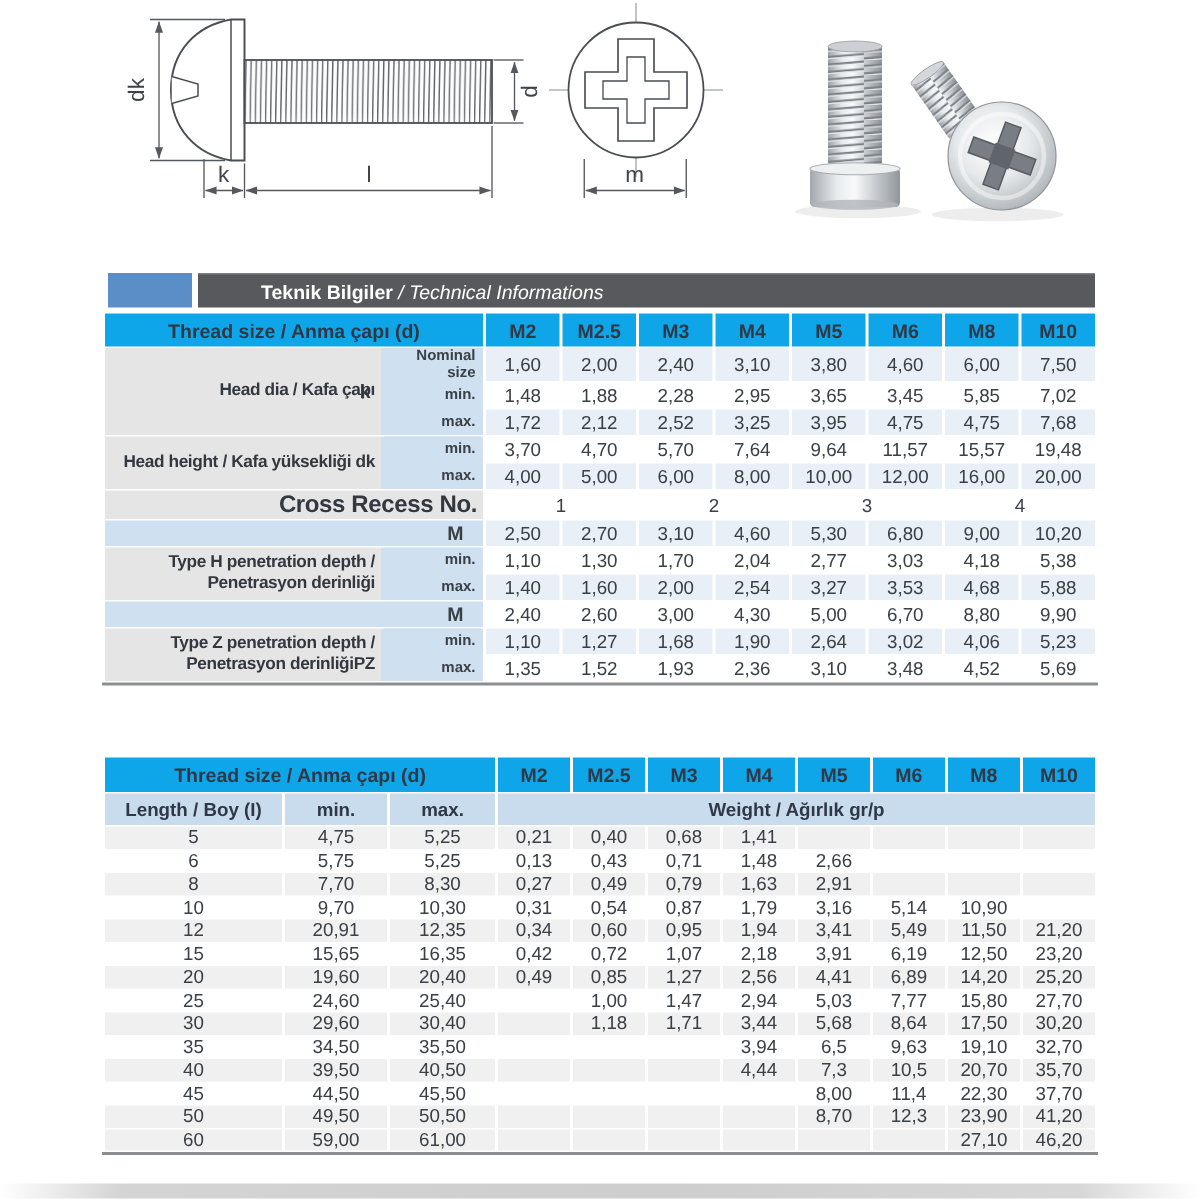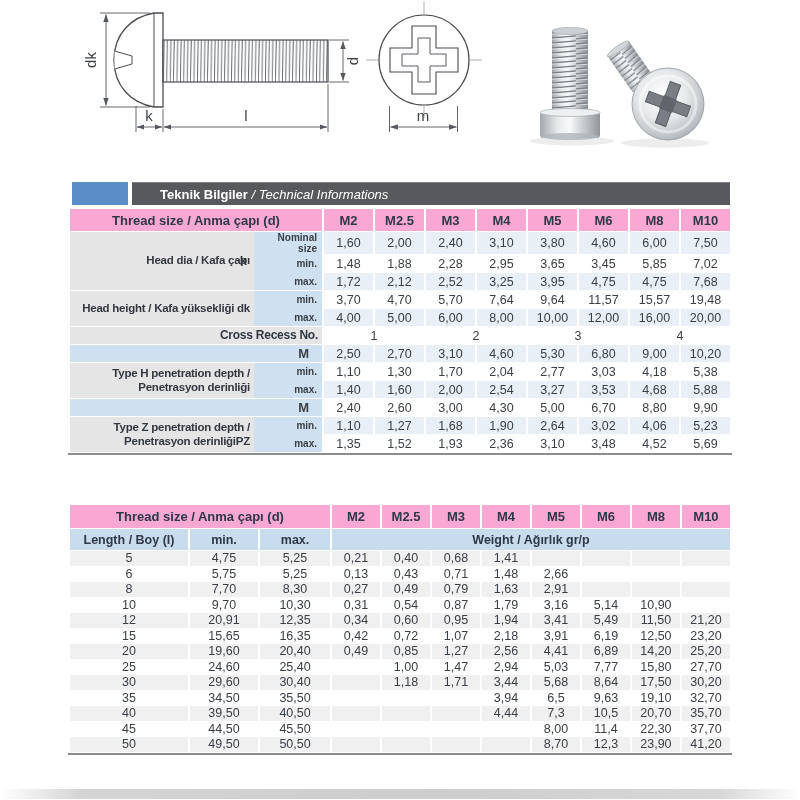--- a/index.html
+++ b/index.html
@@ -4,41 +4,41 @@
 <style>
   html,body{margin:0;padding:0;background:#fff;}
   body{width:800px;height:800px;font-family:"Liberation Sans",sans-serif;color:#3b4046;}
   .page{position:relative;width:800px;height:800px;overflow:hidden;background:#fff;}
 
   
   .section-bar{position:absolute;left:72px;top:182px;width:658px;height:23px;}
   .sq{position:absolute;left:0;top:0;width:56px;height:23px;background:#5b8dc7;}
   .bar{position:absolute;left:60px;top:0;width:598px;height:23px;background:#58595c;
        border-top:1px solid #7e7f82;box-sizing:border-box;color:#fff;display:flex;
-       align-items:center;padding-left:28px;font-size:13px;white-space:pre;}
+       align-items:center;padding-left:42px;font-size:13px;white-space:pre;}
   .bar .b{font-weight:700;}
   .bar .i{font-style:italic;}
   .bar .sep{font-style:italic;}
 
   
   table{position:absolute;border-collapse:separate;border-spacing:2px 1px;table-layout:fixed;
         border:0;border-bottom:2px solid #8b8d90;}
   th,td{padding:0 2px;margin:0;overflow:hidden;}
-  th.hdr{background:#f9a8d4;color:#2f3847;font-weight:700;font-size:13px;height:22px;text-align:center;}
+  th.hdr{background:#0ea5e9;color:#2f3847;font-weight:700;font-size:13px;height:22px;text-align:center;}
   td.val{text-align:center;font-size:12.5px;color:#3b4046;height:17px;}
 
   
   .t1{left:68px;top:208px;width:664px;}
   .t1 td.lbl{background:#e5e5e5;text-align:right;font-weight:700;font-size:11.5px;letter-spacing:-0.25px;
              color:#333840;padding:0 4px 0 0;vertical-align:middle;line-height:1.2;position:relative;}
   .t1 td.sub{background:#cfe1f1;text-align:right;font-size:10px;font-weight:700;color:#3b4046;
              padding-right:5px;box-shadow:-2px 0 0 #cfe1f1;margin-top:44px;}
   .t1 td.sub.cont{box-shadow:-2px 0 0 #cfe1f1,0 -1px 0 #cfe1f1,-2px -1px 0 #cfe1f1;}
   .t1 td.sub.mrow{font-size:13px;padding-right:13px;box-shadow:none;height:17px;}
-  .t1 td.lbl.xr{font-size:12px;}
+  .t1 td.lbl.xr{font-size:16px;}
   .t1 .gs{position:absolute;right:7px;top:50%;transform:translateY(-50%);font-weight:700;
           font-size:13px;letter-spacing:0;}
   .t1 tr.z td.val{background:#e9eff7;}
 
   
   .t2{left:68px;top:504px;width:664px;}
   .t2 th.hdr{height:23px;}
   .t2 th.sub2{background:#c9dcee;font-size:12.5px;font-weight:700;height:21px;color:#2f3847;margin-top:28px;}
   .t2 td.val{height:14.5px;font-size:12.5px;}
   .t2 tr.z td.val{background:#f0f0f1;}
@@ -530,17 +530,30 @@
           <td class="val">50,50</td>
           <td class="val"></td>
           <td class="val"></td>
           <td class="val"></td>
           <td class="val"></td>
           <td class="val">8,70</td>
           <td class="val">12,3</td>
           <td class="val">23,90</td>
           <td class="val">41,20</td>
         </tr>
+        <tr class="z">
+          <td class="val">60</td>
+          <td class="val">59,00</td>
+          <td class="val">61,00</td>
+          <td class="val"></td>
+          <td class="val"></td>
+          <td class="val"></td>
+          <td class="val"></td>
+          <td class="val"></td>
+          <td class="val"></td>
+          <td class="val">27,10</td>
+          <td class="val">46,20</td>
+        </tr>
       </tbody>
   </table>
 
   <div class="edge"></div>
 </div>
 
 </body></html>

